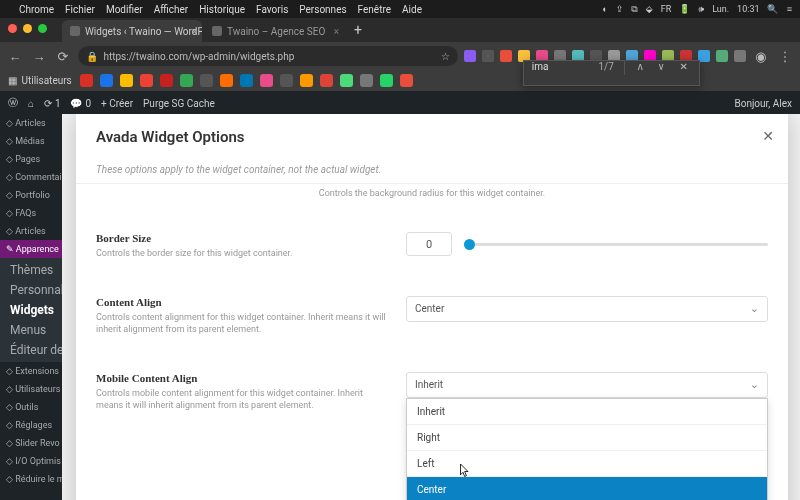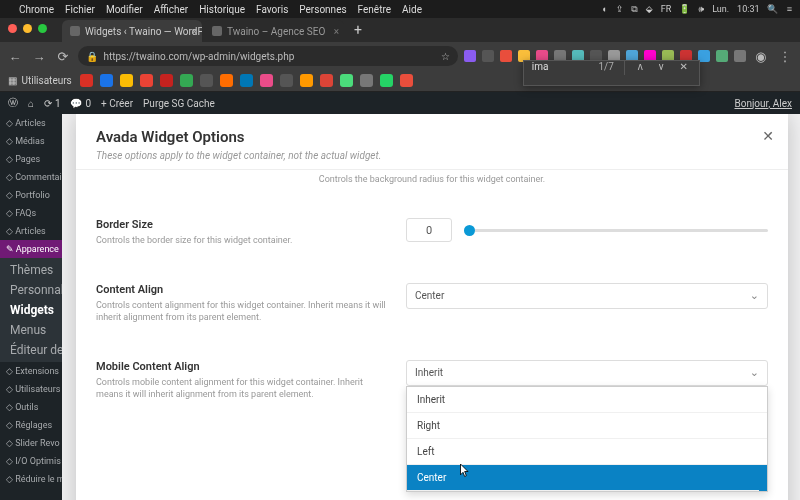--- a/index.html
+++ b/index.html
@@ -27,41 +27,41 @@
 
 .bookmarks { height: 22px; background: #3c3c3c; border-bottom: 1px solid #222; display: flex; align-items: center; padding: 0 8px; gap: 8px; }
 .bookmarks .apps { color: #ccc; font-size: 10px; display: flex; align-items: center; gap: 4px; }
 .bk { width: 13px; height: 13px; border-radius: 3px; display: inline-block; }
 
 .findbar { position: absolute; top: 60px; right: 100px; background: #3a3a3a; height: 26px; display: flex; padding: 0 8px; color: #ddd; font-size: 10px; gap: 10px; border: 1px solid #555; box-shadow: 0 2px 8px rgba(0,0,0,0.4); z-index: 100; }
 .findbar .sep { width: 1px; height: 14px; background: #555; }
 .findbar .navf { font-size: 10px; opacity: 0.8; padding: 0 3px; }
 
 .wp-bar { height: 22px; background: #1d2327; display: flex; align-items: center; padding: 0 8px; color: #ccc; font-size: 10px; gap: 10px; }
-.wp-bar .right { margin-left: auto; text-decoration: underline; }
+.wp-bar .right { margin-left: auto; }
 
 .workspace { display: flex; height: 408px; background: #1d2327; }
 .wp-sidebar { width: 62px; background: #1d2327; color: #a7aaad; font-size: 9px; overflow: hidden; }
 .wp-sidebar .item { padding: 4px 6px; white-space: nowrap; overflow: hidden; }
 .wp-sidebar .item.active { background: #701a75; color: #fff; }
 .wp-sidebar .sub { background: #2c3338; padding: 2px 0; }
 .wp-sidebar .sub .item { padding: 3px 6px 3px 10px; color: #a7aaad; font-size: 12px; }
 .wp-sidebar .sub .item.cur { color: #fff; font-weight: bold; }
 
 .content { flex: 1; background: #f0f0f1; position: relative; overflow: hidden; }
 .modal { position: absolute; left: 14px; right: 12px; top: 0; bottom: 0; background: #fff; box-shadow: 0 2px 20px rgba(0,0,0,0.2); }
 .modal-header { padding: 14px 20px 8px; border-bottom: 1px solid #eee; position: relative; }
-.modal-header h2 { font-size: 15px; color: #333; font-weight: 600; margin-bottom: 4px; }
+.modal-header h2 { font-size: 15px; color: #333; font-weight: 600; margin-bottom: 18px; }
 .modal-header p { font-size: 10px; color: #999; font-style: italic; }
 .modal-close { position: absolute; right: 14px; top: 14px; font-size: 14px; color: #666; cursor: pointer; }
 .modal-body { padding: 0 20px; height: calc(100% - 56px); overflow: hidden; }
 .hint { font-size: 9px; color: #999; padding: 4px 0 16px; text-align: center; }
 .field { display: flex; padding: 18px 0; border-bottom: 0; }
 .field-left { width: 310px; padding-right: 20px; }
-.field-left h4 { font-size: 11px; color: #333; font-weight: 600; margin-bottom: 3px; }
+.field-left h4 { font-size: 11px; color: #333; font-weight: 600; margin-bottom: 3px; font-family: Liberation Serif, serif; }
 .field-left p { font-size: 9px; color: #999; line-height: 1.4; }
 .field-right { flex: 1; position: relative; }
 
 .num-input { width: 46px; height: 24px; border: 1px solid #ddd; border-radius: 3px; text-align: center; font-size: 11px; color: #555; }
 .slider-wrap { display: flex; align-items: center; gap: 12px; }
 .slider { flex: 1; height: 3px; background: #ddd; position: relative; border-radius: 2px; }
 .slider .dot { position: absolute; left: 0; top: -4px; width: 11px; height: 11px; background: #0a99d6; border-radius: 50%; }
 
 .select { width: 100%; height: 26px; border: 1px solid #ddd; border-radius: 3px; padding: 0 8px; display: flex; align-items: center; font-size: 10px; color: #555; position: relative; background: #fff; }
 .select::after { content: "⌄"; position: absolute; right: 8px; color: #888; font-size: 11px; }

